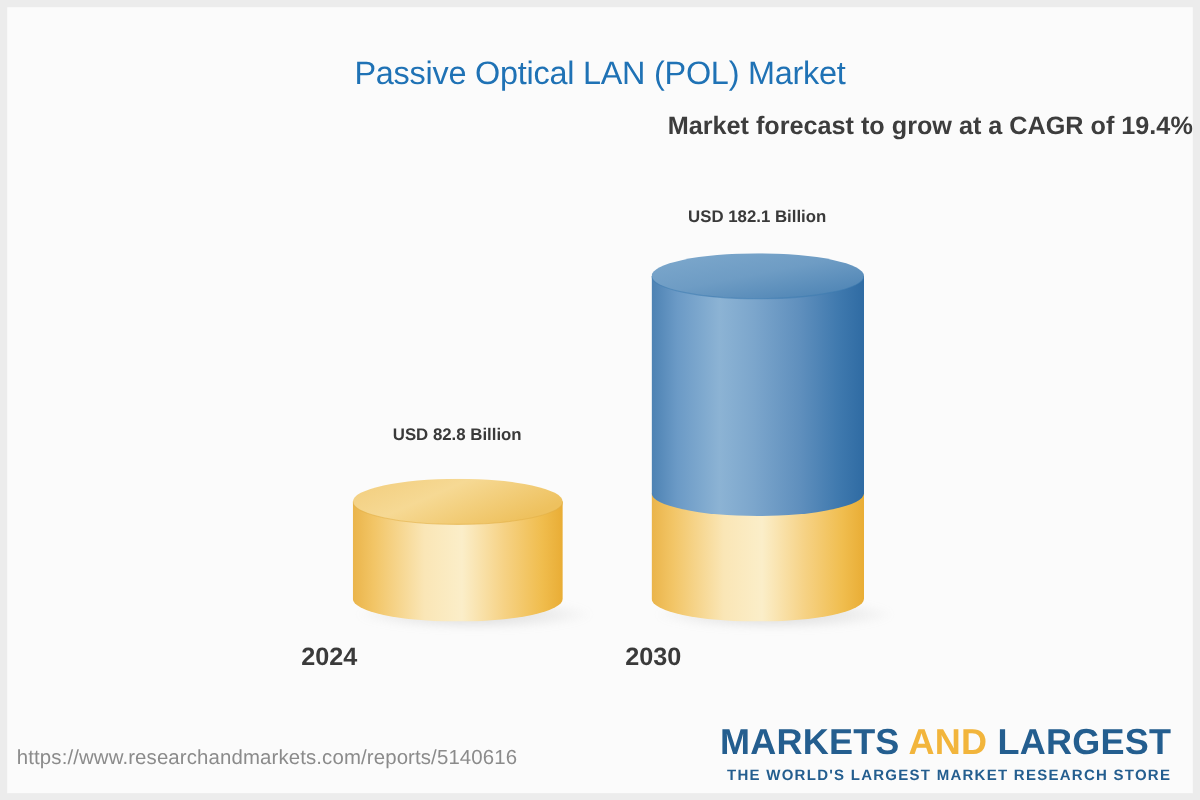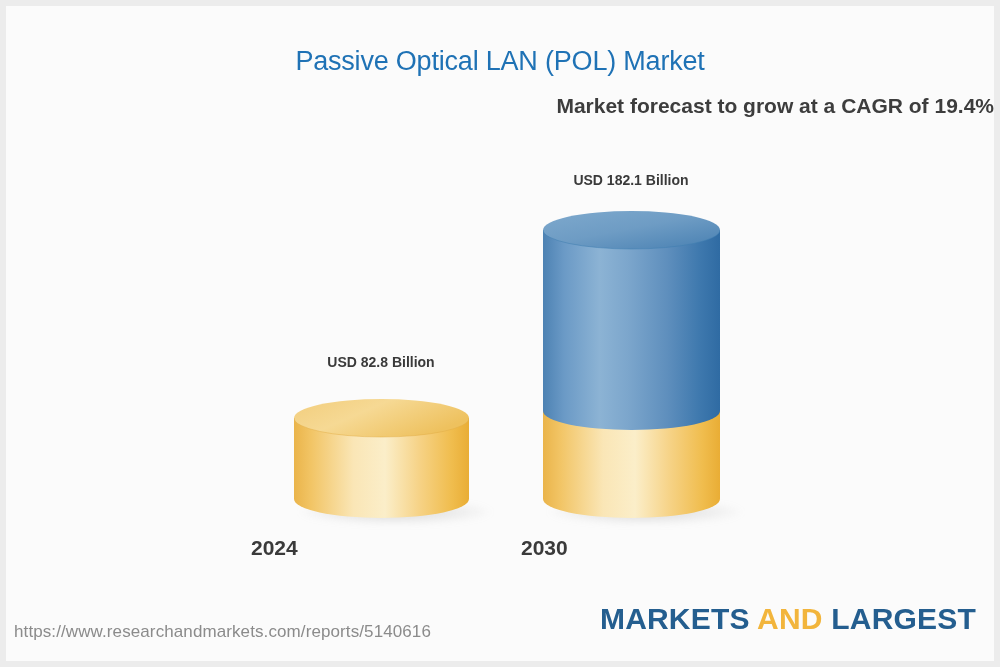--- a/index.html
+++ b/index.html
@@ -226,16 +226,17 @@
       <div class="value-label value-2030">USD 182.1 Billion</div>
 
       <div class="cat-label cat-2024">2024</div>
       <div class="cat-label cat-2030">2030</div>
     </div>
 
     <div class="footer-url">https://www.researchandmarkets.com/reports/5140616</div>
 
     <div class="logo">
       <div class="logo-main"><span>MARKETS</span><span class="logo-and"> AND </span><span>LARGEST</span></div>
+      <div class="logo-tag">THE WORLD'S LARGEST MARKET RESEARCH STORE</div>
     </div>
 
   </div>
 </div>
 
 </body></html>

